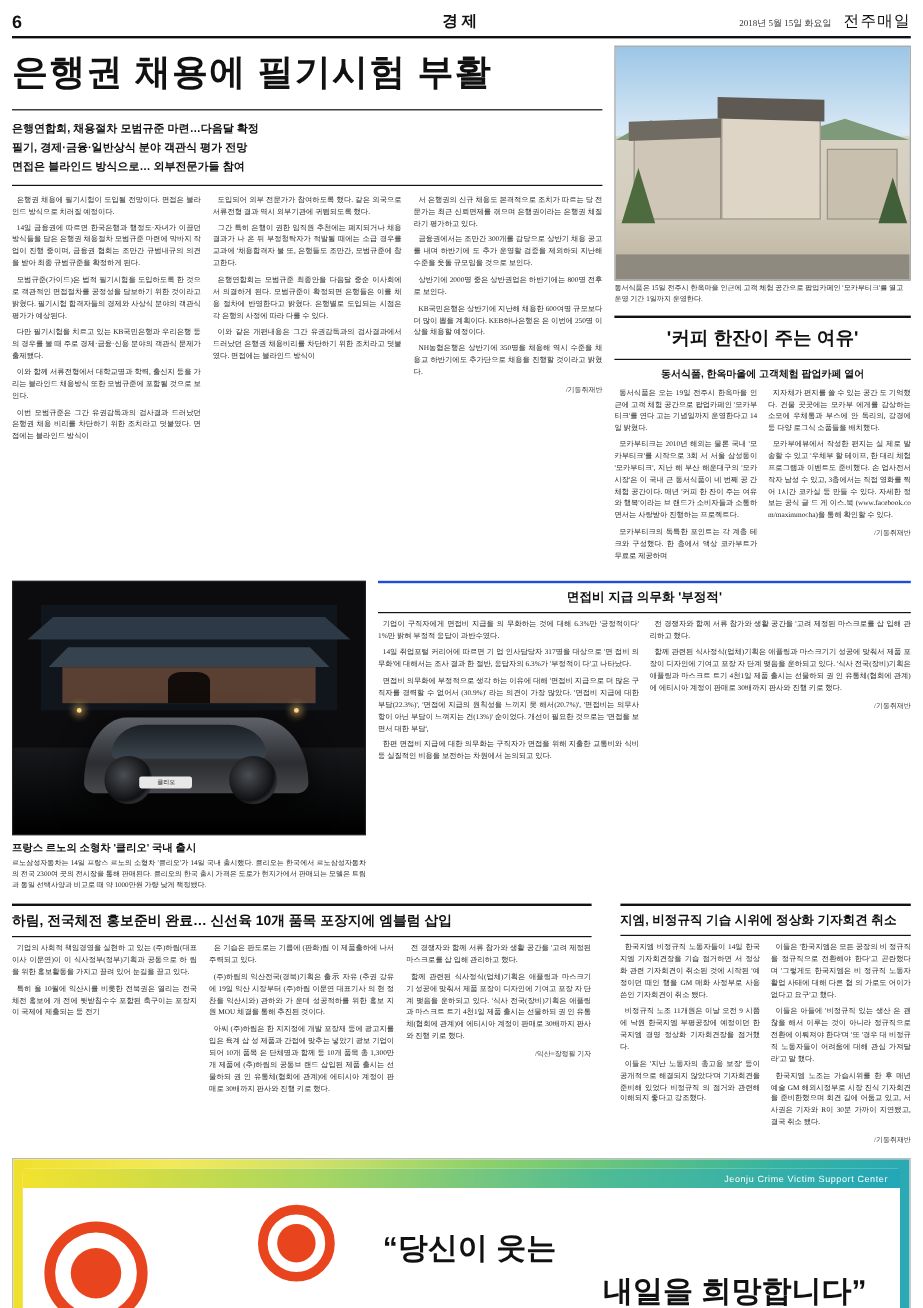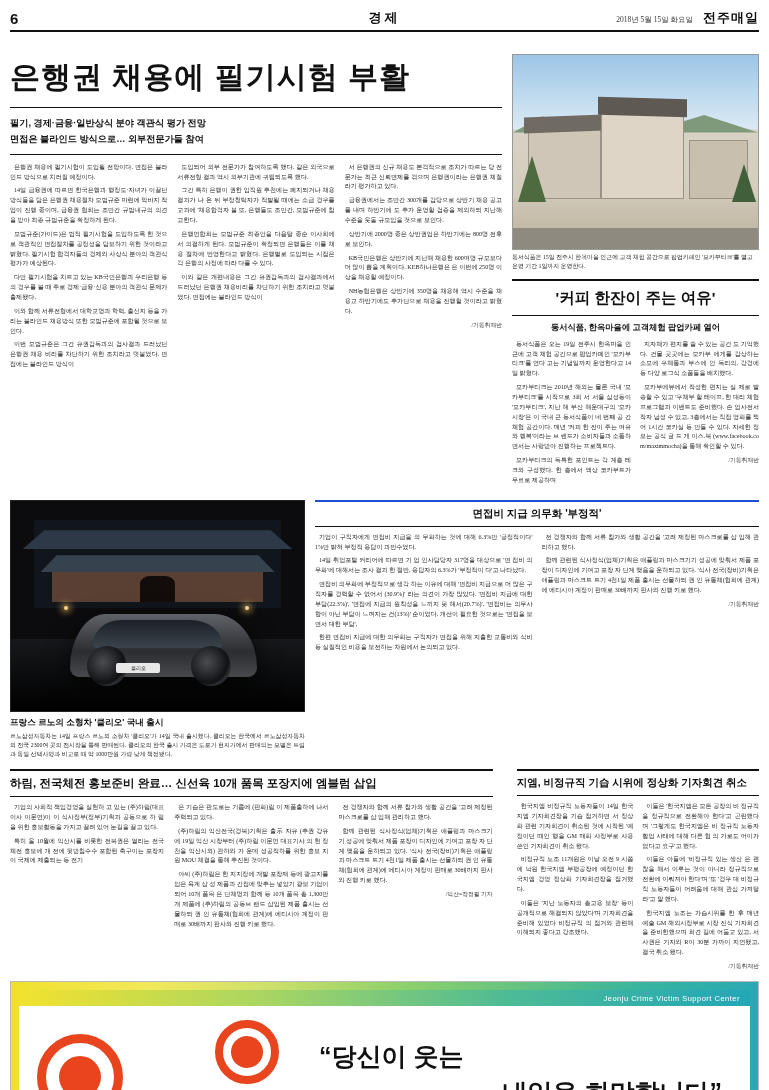--- a/index.html
+++ b/index.html
@@ -27,26 +27,26 @@
     width: 40px;
   }
   .section-name {
     position: absolute; left: 0; right: 0; text-align: center;
     font-size: 13px; font-weight: bold; letter-spacing: 3px;
   }
   .mast-right {
     margin-left: auto; display: flex; align-items: baseline; gap: 10px;
   }
   .mast-date { font-size: 7.5px; color: #333; margin-left: 38px; }
-  .mast-logo { font-size: 13px; font-weight: bold; letter-spacing: 1px; }
+  .mast-logo { font-size: 13px; font-weight: normal; letter-spacing: 1px; }
 
   
   .page { padding: 0 10px; }
 
-  .top-zone { display: flex; gap: 10px; margin-top: 22px; }
+  .top-zone { display: flex; gap: 10px; margin-top: 6px; }
   .top-left { width: 492px; }
   .top-right { width: 247px; }
 
   
   h1.headline {
     font-family: "Liberation Sans", sans-serif;
     font-size: 30px; font-weight: bold;
     letter-spacing: 1px;
     margin: 6px 0 12px 0;
     line-height: 1.15;
@@ -241,20 +241,21 @@
   </div>
 </div>
 
 <div class="page">
 
   <div class="top-zone">
 
     <div class="top-left">
       <h1 class="headline">은행권 채용에 필기시험 부활</h1>
       <div class="sub-block">
+        <div>은행연합회, 채용절차 모범규준 마련…다음달 확정</div>
         <div>필기, 경제·금융·일반상식 분야 객관식 평가 전망</div>
         <div>면접은 블라인드 방식으로… 외부전문가들 참여</div>
       </div>
       <div class="cols3">
         <div class="col">
           <div class="bodytext">
             <p>은행권 채용에 필기시험이 도입될 전망이다. 면접은 블라인드 방식으로 치러질 예정이다.</p>
             <p>14일 금융권에 따르면 한국은행과 행정도·자녀가 이끌던 방식들을 담은 은행권 채용절차 모범규준 마련에 막바지 작업이 진행 중이며, 금융권 협회는 조만간 규범내규의 의견을 받아 최종 규범규준을 확정하게 된다.</p>
             <p>모범규준(가이드)은 법적 필기시험을 도입하도록 한 것으로 객관적인 면접절차를 공정성을 담보하기 위한 것이라고 밝혔다. 필기시험 합격자들의 경제와 사상식 분야의 객관식 평가가 예상된다.</p>
             <p>다만 필기시험을 치르고 있는 KB국민은행과 우리은행 등의 경우를 볼 때 주로 경제·금융·신용 분야의 객관식 문제가 출제됐다.</p>

